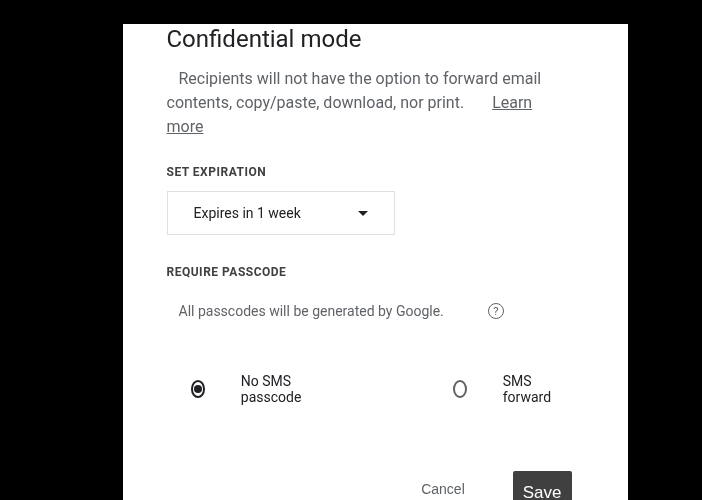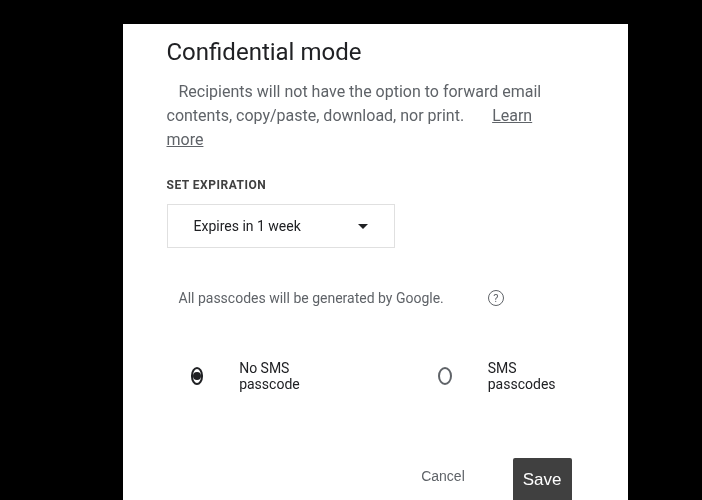--- a/index.html
+++ b/index.html
@@ -140,33 +140,34 @@
   <p class="description">
     <span>Recipients will not have the option to forward email contents, copy/paste, download, nor print. </span><a href="#">Learn more</a>
   </p>
 
   <div class="section-label">SET EXPIRATION</div>
   <div class="select">
     <span>Expires in 1 week</span>
     <span class="caret"></span>
   </div>
 
+  <div class="section-label">REQUIRE PASSCODE</div>
   <div class="passcode-note">
     <span>All passcodes will be generated by Google.</span>
     <span class="help-icon">?</span>
   </div>
 
   <div class="radio-group">
     <label class="radio-option">
       <span class="radio selected"></span>
       <span>No SMS passcode</span>
     </label>
     <label class="radio-option">
       <span class="radio"></span>
-      <span>SMS passcodes</span>
+      <span>SMS forward</span>
     </label>
   </div>
 
   <div class="actions">
     <button class="btn-cancel">Cancel</button>
     <button class="btn-save">Save</button>
   </div>
 </div>
 
 </body></html>

